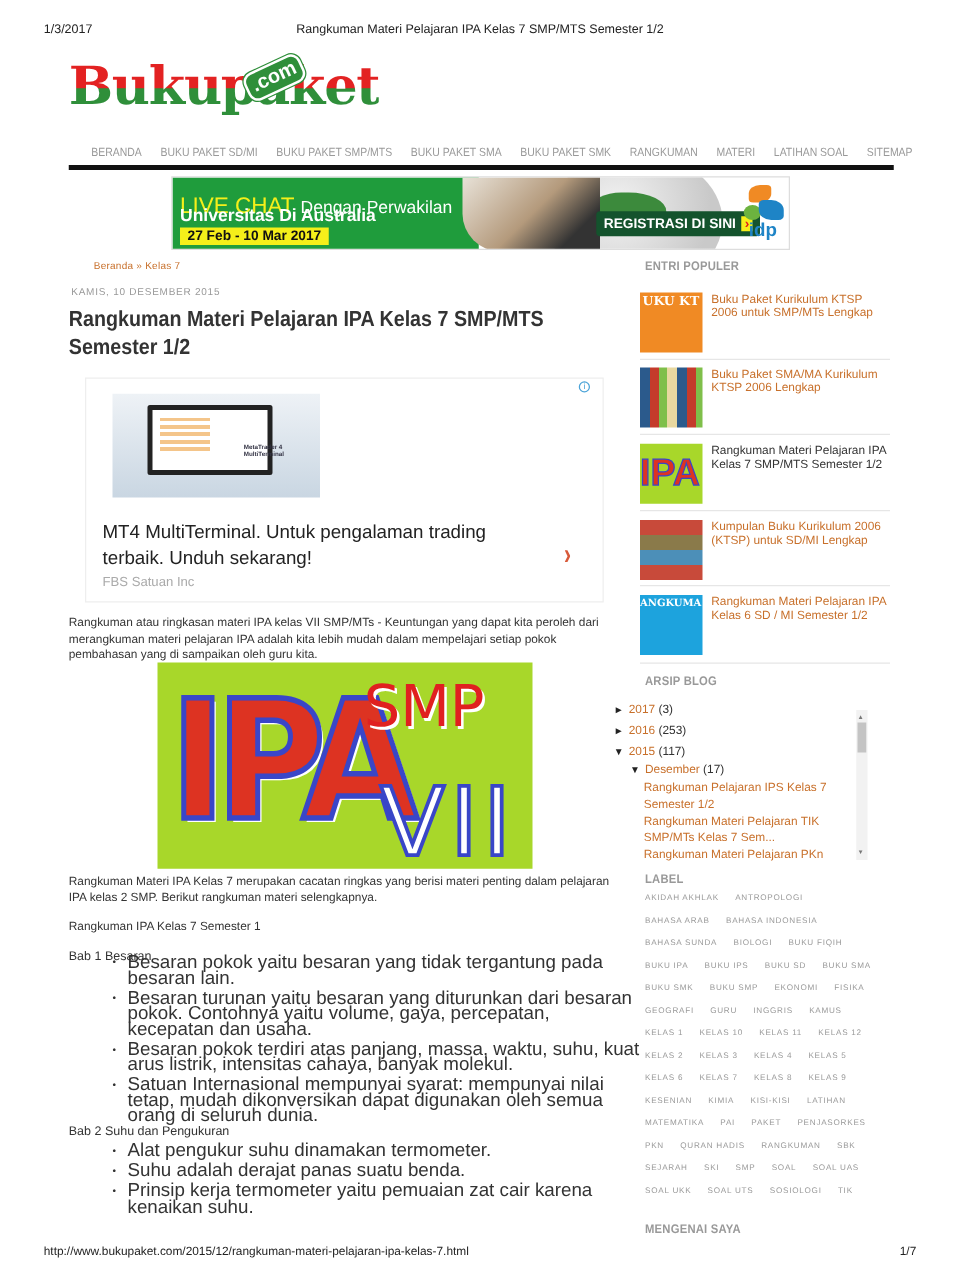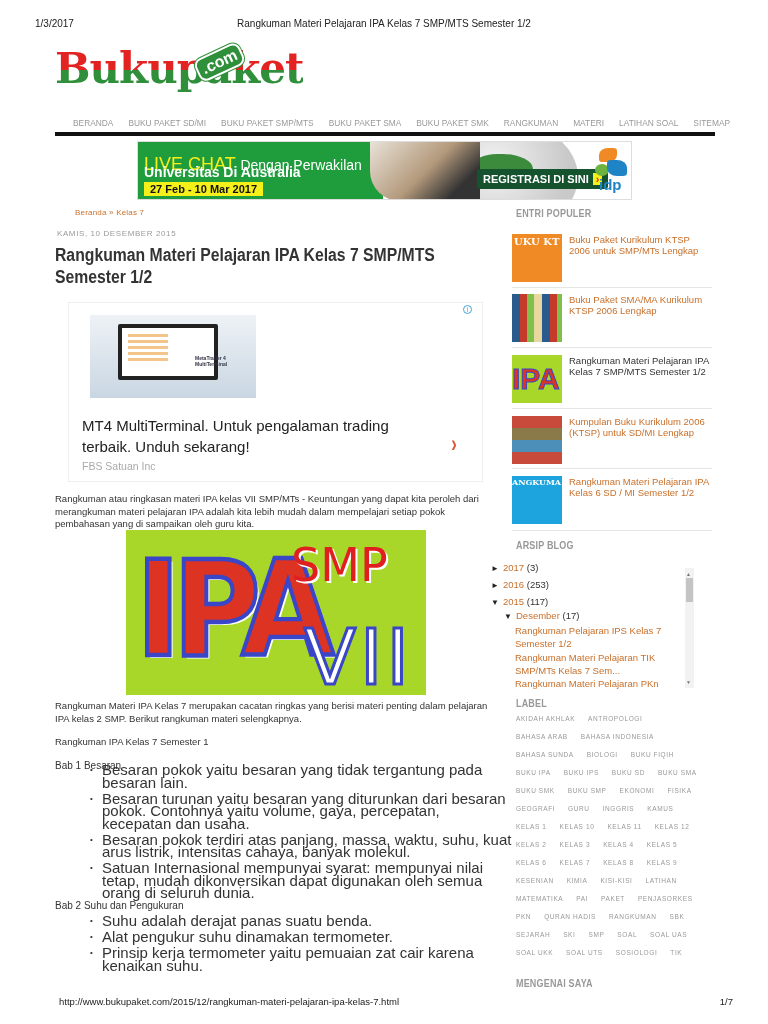--- a/index.html
+++ b/index.html
@@ -63,21 +63,21 @@
   .p-sub1 { top: 736px; }
   .p-bab1 { top: 760px; font-size: 10px; }
   .list { position: absolute; left: 78px; width: 410px; font-size: 15px; line-height: 12.5px; color: #333; list-style: none; margin-left: 24px; }
   .list li { position: relative; padding-left 0; margin-bottom: 3.5px; }
   .list li::before { content: "•"; position: absolute; left: -12px; top: 0; font-size: 8px; }
   .list1 { top: 764px; }
   .p-bab2 { top: 900px; font-size: 10px; }
   .list2 { top: 915px; }
 
   .print-footer { position: absolute; top: 996px; left: 35px; right: 35px; font-size: 9.5px; color: #222; }
-  .footer-url { position: absolute; left: 0; margin-left: 24px; }
+  .footer-url { position: absolute; left: 0; }
   .footer-page { position: absolute; right: 0; }
 
   .sidebar { position: absolute; left: 511px; top: 200px; width: 205px; }
   .side-heading { position: absolute; left: 5px; font-size: 10px; font-weight: bold; color: #999; letter-spacing: 0.2px; transform: scaleX(0.9); transform-origin: left; }
   .pop-item { position: absolute; left: 1px; width: 200px; height: 55px; }
   .pop-thumb { position: absolute; left: 0; top: 0; width: 50px; height: 48px; overflow: hidden; }
   .pop-title { position: absolute; left: 57px; top: 0; width: 142px; font-size: 9.5px; line-height: 11px; color: #c8702b; }
   .pop-title.dark { color: #333; }
   .pop-sep { position: absolute; left: 1px; width: 200px; height: 1px; background: #e6e6e6; }
 
@@ -176,22 +176,22 @@
 <p class="content p-sub1">Rangkuman IPA Kelas 7 Semester 1</p>
 <p class="content p-bab1">Bab 1 Besaran</p>
 <ul class="list list1">
   <li>Besaran pokok yaitu besaran yang tidak tergantung pada besaran lain.</li>
   <li>Besaran turunan yaitu besaran yang diturunkan dari besaran pokok. Contohnya yaitu volume, gaya, percepatan, kecepatan dan usaha.</li>
   <li>Besaran pokok terdiri atas panjang, massa, waktu, suhu, kuat arus listrik, intensitas cahaya, banyak molekul.</li>
   <li>Satuan Internasional mempunyai syarat: mempunyai nilai tetap, mudah dikonversikan dapat digunakan oleh semua orang di seluruh dunia.</li>
 </ul>
 <p class="content p-bab2">Bab 2 Suhu dan Pengukuran</p>
 <ul class="list list2">
+  <li>Alat pengukur suhu dinamakan termometer.</li>
   <li>Suhu adalah derajat panas suatu benda.</li>
-  <li>Alat pengukur suhu dinamakan termometer.</li>
   <li>Prinsip kerja termometer yaitu pemuaian zat cair karena kenaikan suhu.</li>
 </ul>
 
 <div class="sidebar">
   <div class="side-heading" style="top:8px">ENTRI POPULER</div>
 
   <div class="pop-item" style="top:34px">
     <div class="pop-thumb thumb1">UKU KT 2006 MP DAN M</div>
     <div class="pop-title">Buku Paket Kurikulum KTSP 2006 untuk SMP/MTs Lengkap</div>
   </div>

